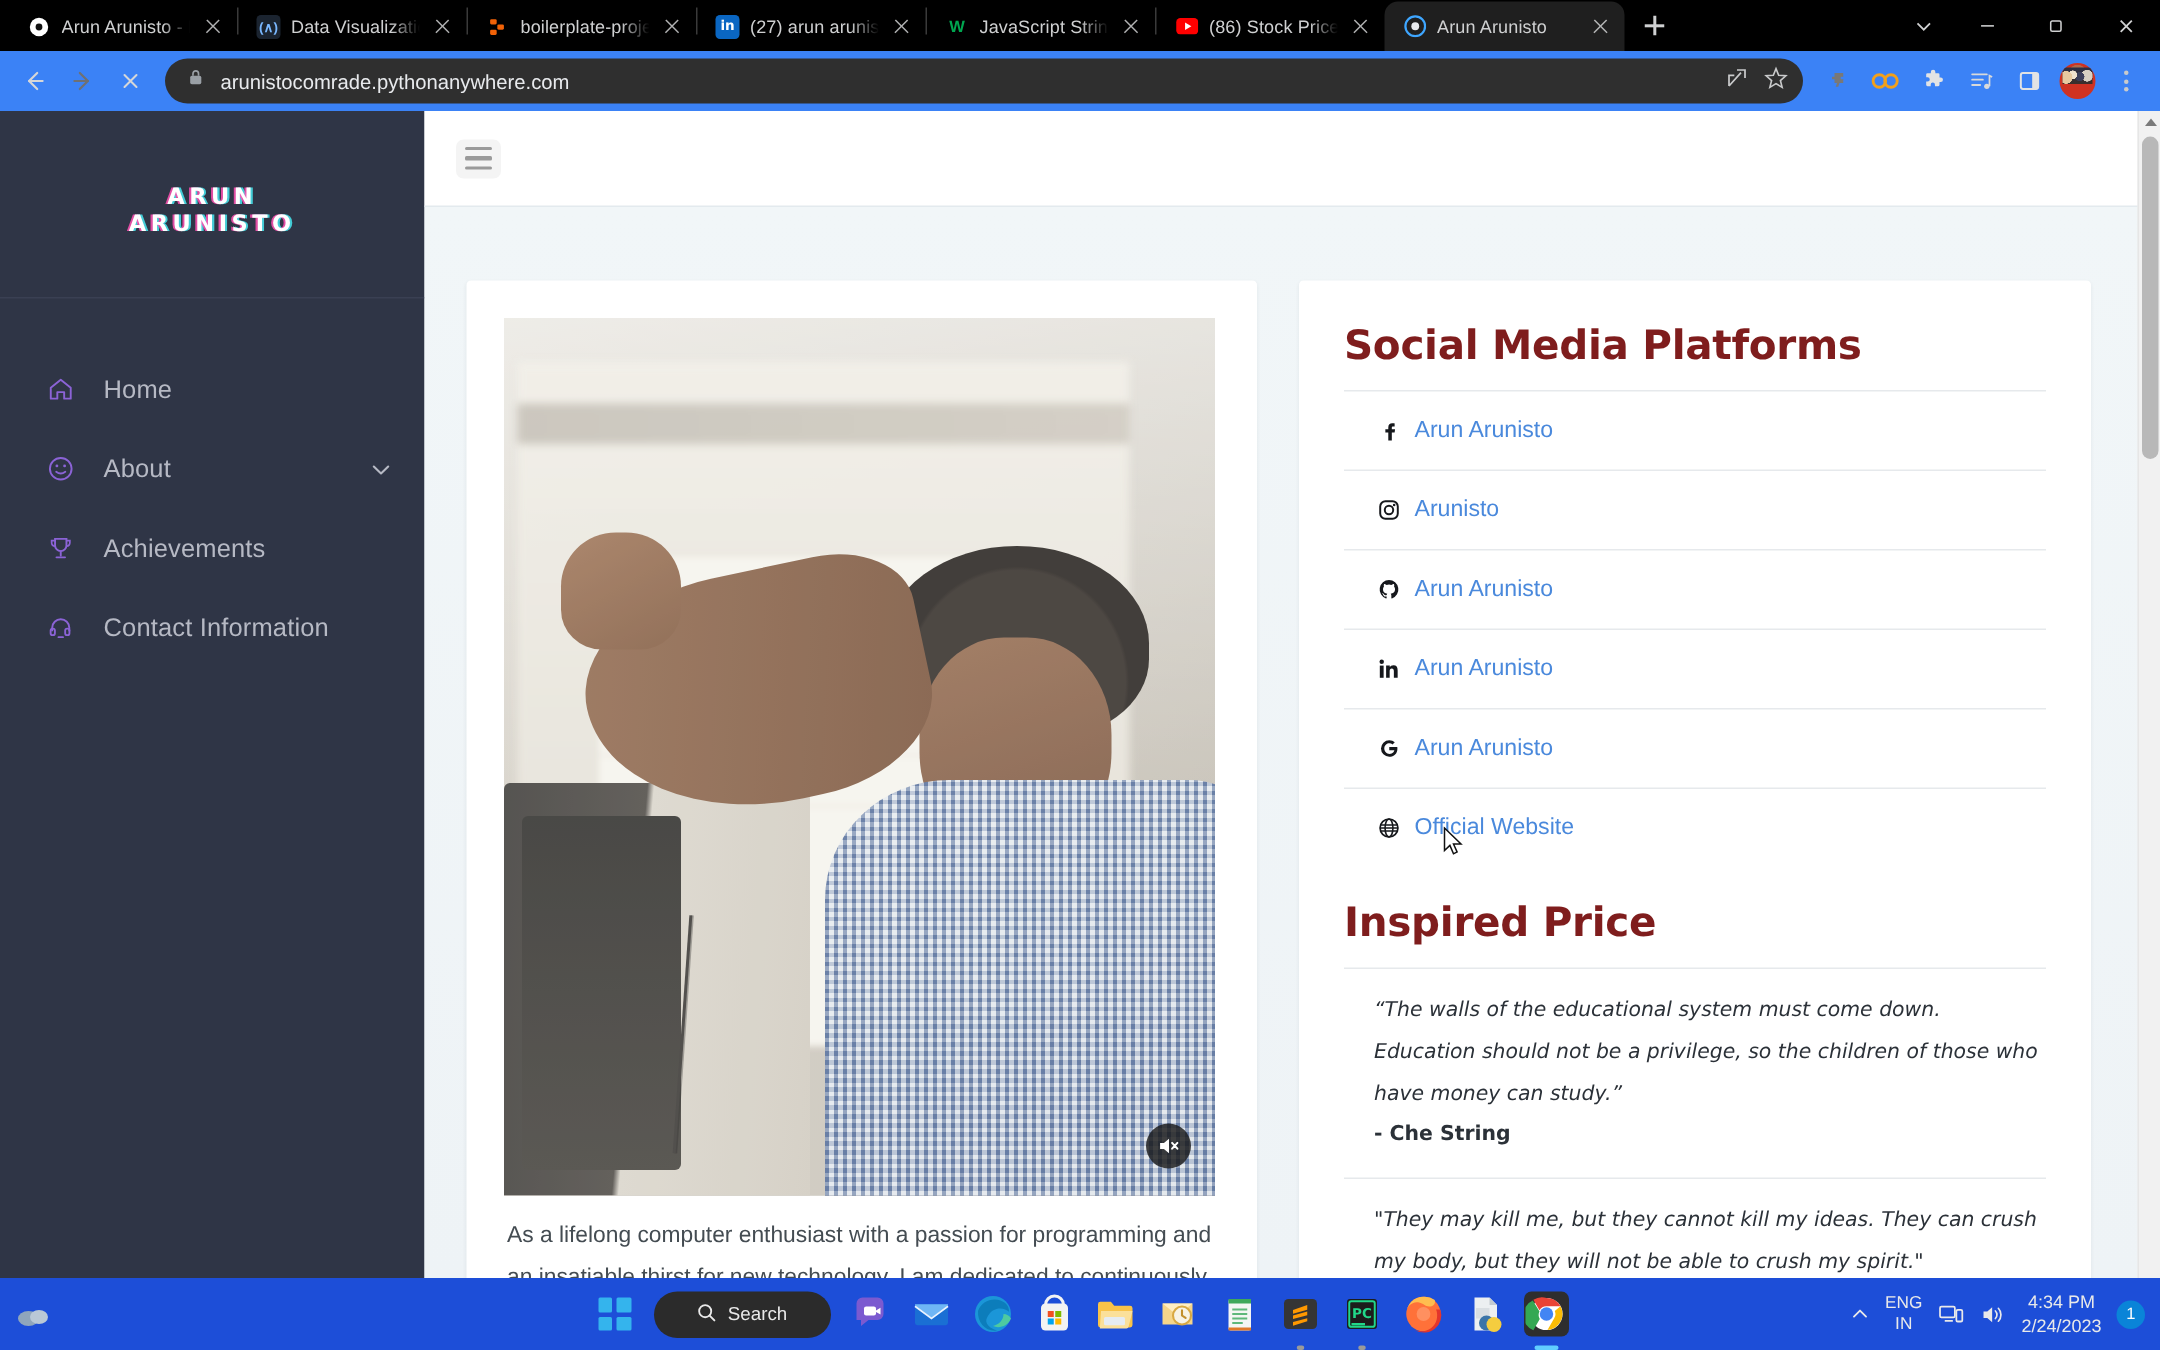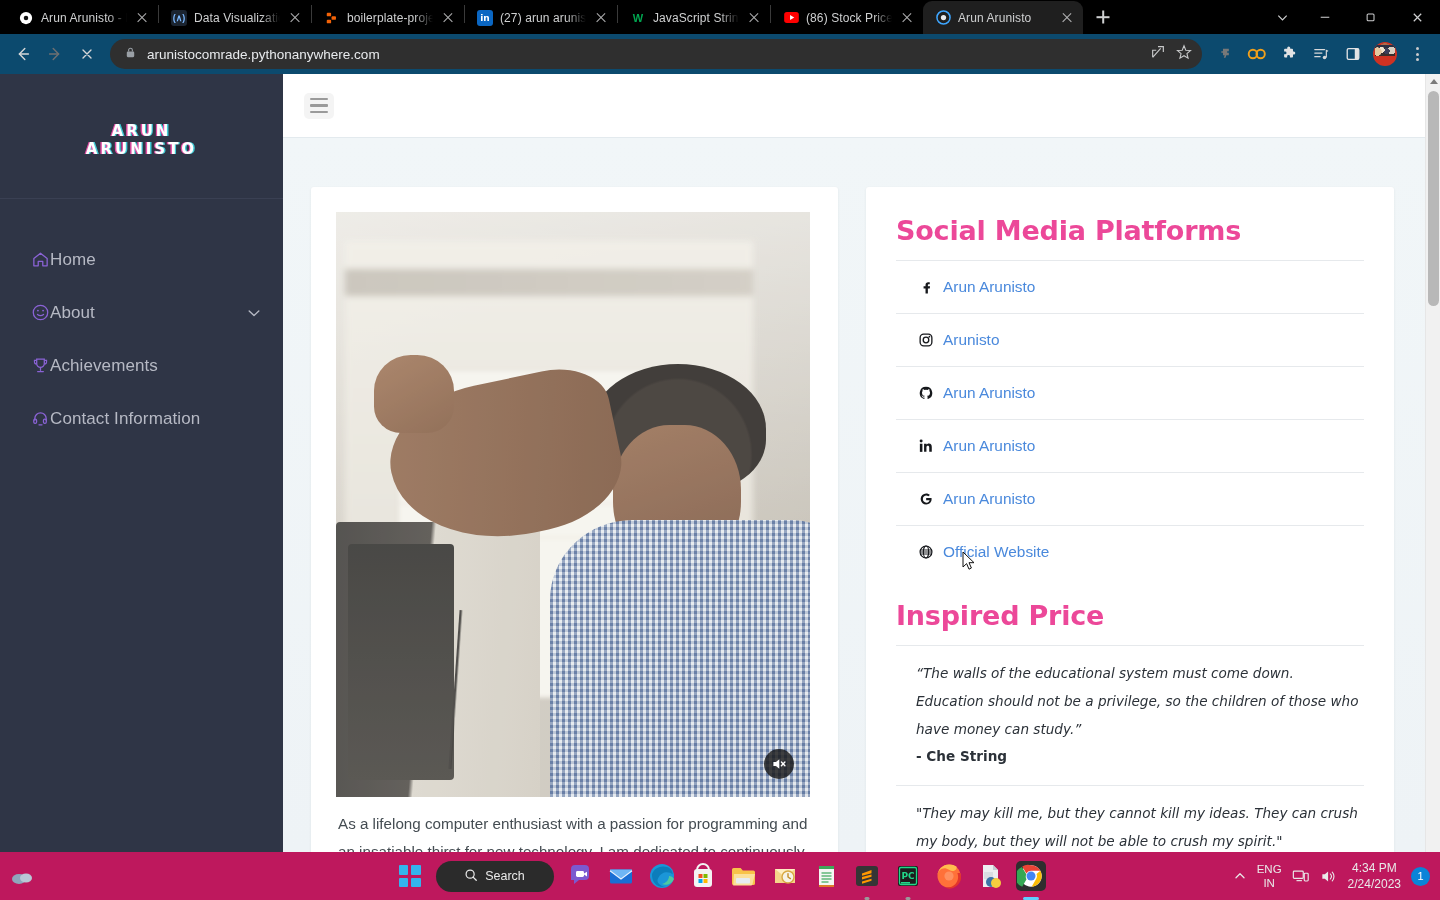--- a/index.html
+++ b/index.html
@@ -52,21 +52,21 @@
     content: ""; position: absolute; background: #cfd0d1; left: 50%; top: 50%;
   }
   .newtab::before { width: 13px; height: 1.6px; transform: translate(-50%,-50%); }
   .newtab::after  { width: 1.6px; height: 13px; transform: translate(-50%,-50%); }
 
   .winctl { margin-left: auto; display: flex; align-items: center; height: 34px; }
   .winbtn { width: 46px; height: 34px; display: flex; align-items: center; justify-content: center;
             color: #cfd0d1; font-size: 13px; }
   .winbtn.chev { width: 40px; }
 
-  .toolbar { height: 40px; background: #0c4a6e; display: flex; align-items: center; padding: 0 8px; gap: 2px; }
+  .toolbar { height: 40px; background: #3b82f6; display: flex; align-items: center; padding: 0 8px; gap: 2px; }
   .tb-icon {
     width: 30px; height: 30px; border-radius: 50%;
     display: flex; align-items: center; justify-content: center;
     color: #c9cacb; font-size: 15px; flex: 0 0 auto;
   }
   .omnibox {
     flex: 1 1 auto; height: 30px; background: #2f2f2f; border-radius: 16px;
     display: flex; align-items: center; padding: 0 10px 0 14px; gap: 10px;
     margin: 0 6px; min-width: 0;
   }
@@ -100,21 +100,21 @@
   .brand { height: 115px; display: flex; align-items: flex-start; justify-content: center; padding-top: 48px; }
   .brand-text {
     font-family: "DejaVu Sans", sans-serif;
     font-weight: 700; font-size: 15px; line-height: 18px; letter-spacing: 3px;
     text-align: center; color: #ffffff;
     text-shadow: -1.4px 0 0 rgba(255,80,180,.85), 1.4px 0 0 rgba(70,230,240,.85);
   }
   .sidebar-divider { height: 1px; background: #3a4053; margin-top: 9px; }
   .nav { padding-top: 34px; }
   .nav-item {
-    display: flex; align-items: center; 
+    display: flex; align-items: center; gap: 19px;
     padding: 0 22px 0 30px; height: 53px; color: #b6b9c4; font-size: 17px;
   }
   .nav-item .ico { width: 20px; height: 20px; flex: 0 0 20px; color: #8b63d6; display: flex; align-items: center; justify-content: center; }
   .nav-item .ico svg { width: 19px; height: 19px; display: block; }
   .nav-item .label { flex: 1 1 auto; letter-spacing: .1px; }
   .nav-item .chev { width: 14px; height: 14px; color: #b6b9c4; }
   .nav-item .chev svg { width: 14px; height: 14px; display: block; }
 
   
   .page { flex: 1 1 auto; display: flex; flex-direction: column; min-width: 0; position: relative; }
@@ -220,21 +220,21 @@
 
   .about-text {
     padding: 13px 2px 0 2px; color: #444c52; font-size: 15.2px; line-height: 28px;
     font-family: "Liberation Sans", sans-serif;
   }
 
   
   .side-card { padding: 28px 30px 0 30px; }
   .sec-title {
     font-family: "DejaVu Sans", sans-serif;
-    font-size: 27px; font-weight: 700; color: #ec4899; letter-spacing: -.2px;
+    font-size: 27px; font-weight: 700; color: #7f1d1d; letter-spacing: -.2px;
     padding-bottom: 14px;
   }
   .social-row {
     border-top: 1px solid #e6e9ec; padding: 17px 0 17px 22px;
     display: flex; align-items: center; gap: 9px; font-size: 15px;
   }
   .social-row .sico { width: 16px; display: flex; align-items: center; justify-content: center; color: #16181c; }
   .social-row .sico svg { display: block; }
   .social-row a { color: #4a89dc; text-decoration: none; font-size: 15.4px; }
   .sec-title.quotes { padding-top: 22px; }
@@ -259,21 +259,21 @@
     display: flex; align-items: center; justify-content: center;
   }
   .sb-up i {
     width: 0; height: 0; border-left: 4px solid transparent; border-right: 4px solid transparent;
     border-bottom: 5px solid #7a7a7a; display: block;
   }
   .sb-thumb { position: absolute; top: 17px; left: 2px; width: 11px; height: 215px; background: #b8b8b8; border-radius: 6px; }
 
   
   .taskbar {
-    height: 48px; width: 1440px; background: #be185d;
+    height: 48px; width: 1440px; background: #1d4ed8;
     display: flex; align-items: center; position: relative;
   }
   .tb-left { position: absolute; left: 10px; display: flex; align-items: center; }
   .cloud-ico { width: 26px; height: 20px; position: relative; }
   .tb-center { margin: 0 auto; display: flex; align-items: center; gap: 11px; }
   .ti { width: 30px; height: 30px; border-radius: 5px; position: relative; flex: 0 0 30px; }
   .ti.active-app::after {
     content:""; position:absolute; left:50%; transform:translateX(-50%); bottom:-9px;
     width: 16px; height: 3px; border-radius:2px; background: #60cdff;
   }

